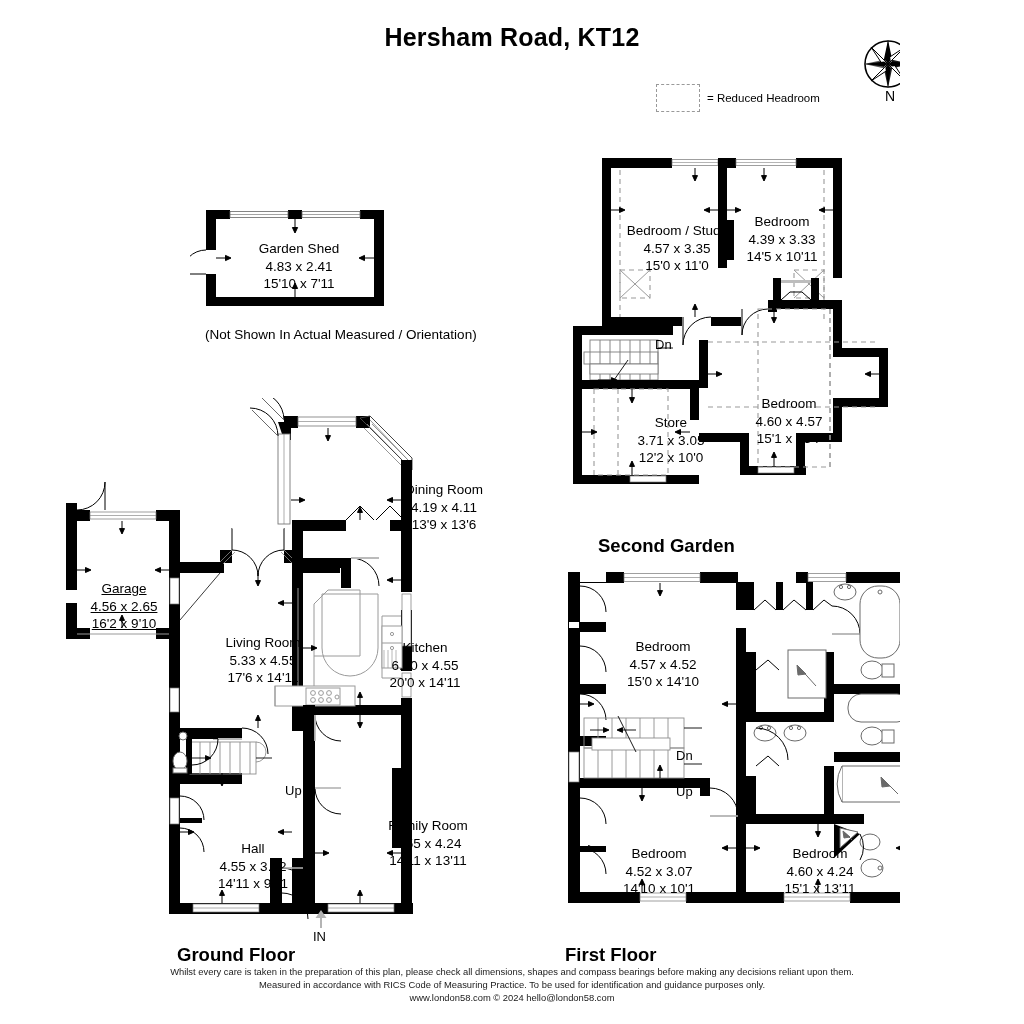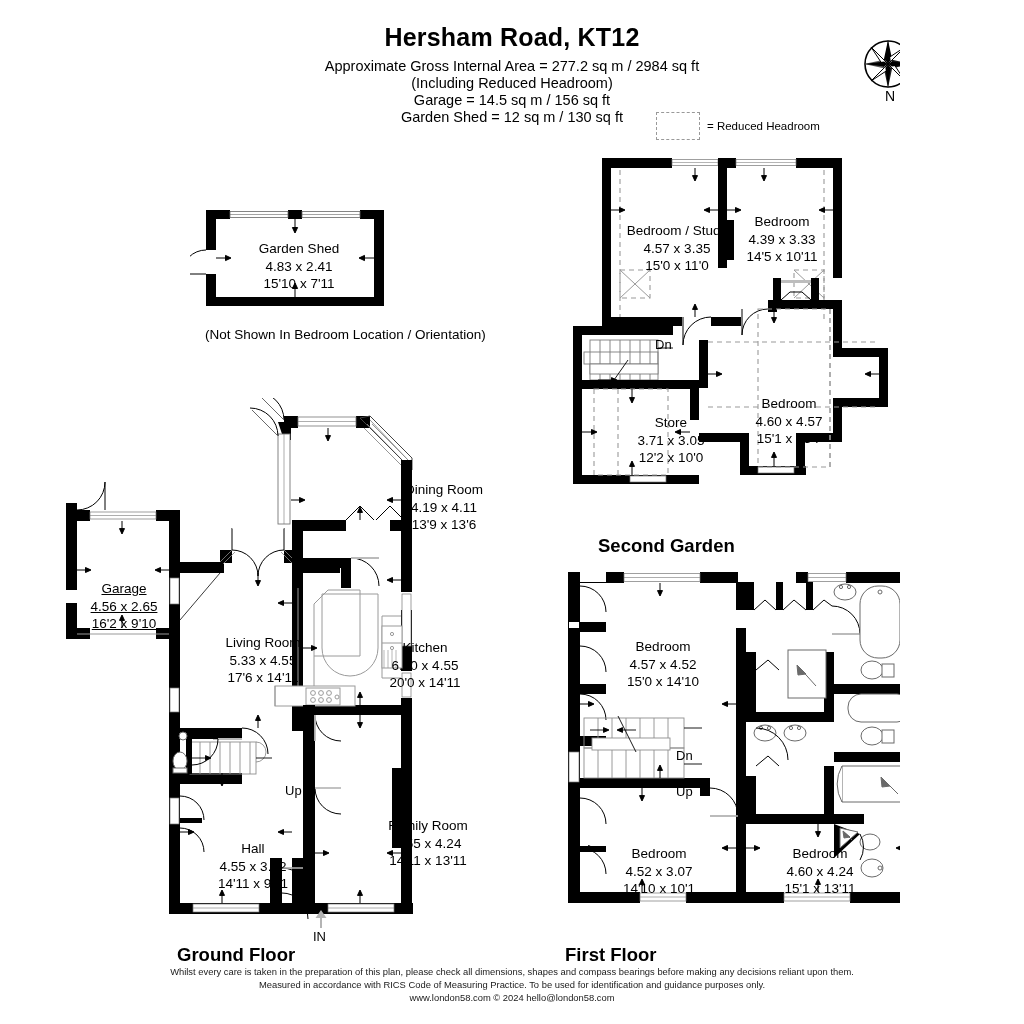--- a/index.html
+++ b/index.html
@@ -38,21 +38,20 @@
   }
   #sub-wrap { margin-top: 6px; }
 
   
   #legend {
     position: absolute;
     left: 656px; top: 84px;
     display: flex;
     align-items: center;
     gap: 7px;
-    margin-top: 28px;
   }
   #legend-box {
     width: 42px; height: 26px;
     border: 1.4px dashed #999999;
     background: #ffffff;
   }
   #legend-label { font-size: 11.5px; }
 
   
   #compass { position: absolute; left: 858px; top: 36px; width: 64px; height: 76px; }
@@ -110,26 +109,20 @@
   svg { display: block; }
   .plan-svg { position: absolute; }
 </style>
 </head>
 <body>
 
 <div id="page">
 
   <div id="header">
     <div id="title">Hersham Road, KT12</div>
-    <div id="sub-wrap">
-      <div class="subline">Approximate Gross Internal Area = 277.2 sq m / 2984 sq ft</div>
-      <div class="subline">(Including Reduced Headroom)</div>
-      <div class="subline">Garage = 14.5 sq m / 156 sq ft</div>
-      <div class="subline">Garden Shed = 12 sq m / 130 sq ft</div>
-    </div>
   </div>
 
   <div id="legend">
     <div id="legend-box"></div>
     <div id="legend-label">= Reduced Headroom</div>
   </div>
 
   <div id="compass">
     <svg width="64" height="64" viewBox="0 0 64 64">
       <circle cx="30" cy="28" r="23" fill="#ffffff" stroke="#000000" stroke-width="1.6"></circle>
@@ -183,21 +176,21 @@
       <polygon points="169,58 174.5,55.4 174.5,60.6"></polygon>
     </g>
   </svg>
 
   <div class="room" style="left:299px; top:240px;">
     <span class="rn">Garden Shed</span>
     <span class="rm">4.83 x 2.41</span>
     <span class="rf">15'10 x 7'11</span>
   </div>
 
-  <div id="shed-note">(Not Shown In Bedroom Location / Orientation)</div>
+  <div id="shed-note">(Not Shown In Actual Measured / Orientation)</div>
 
   <svg class="plan-svg" style="left:568px; top:152px;" width="330" height="370" viewBox="0 0 330 370">
 
     <rect x="34" y="6" width="70" height="10" fill="#000000"></rect>
     <rect x="150" y="6" width="18" height="10" fill="#000000"></rect>
     <rect x="228" y="6" width="46" height="10" fill="#000000"></rect>
 
     <rect x="104" y="7.5" width="46" height="6" fill="#ffffff" stroke="#777777" stroke-width="0.7"></rect>
     <line x1="104" y1="10.5" x2="150" y2="10.5" stroke="#777777" stroke-width="0.55"></line>
     <rect x="168" y="7.5" width="60" height="6" fill="#ffffff" stroke="#777777" stroke-width="0.7"></rect>

